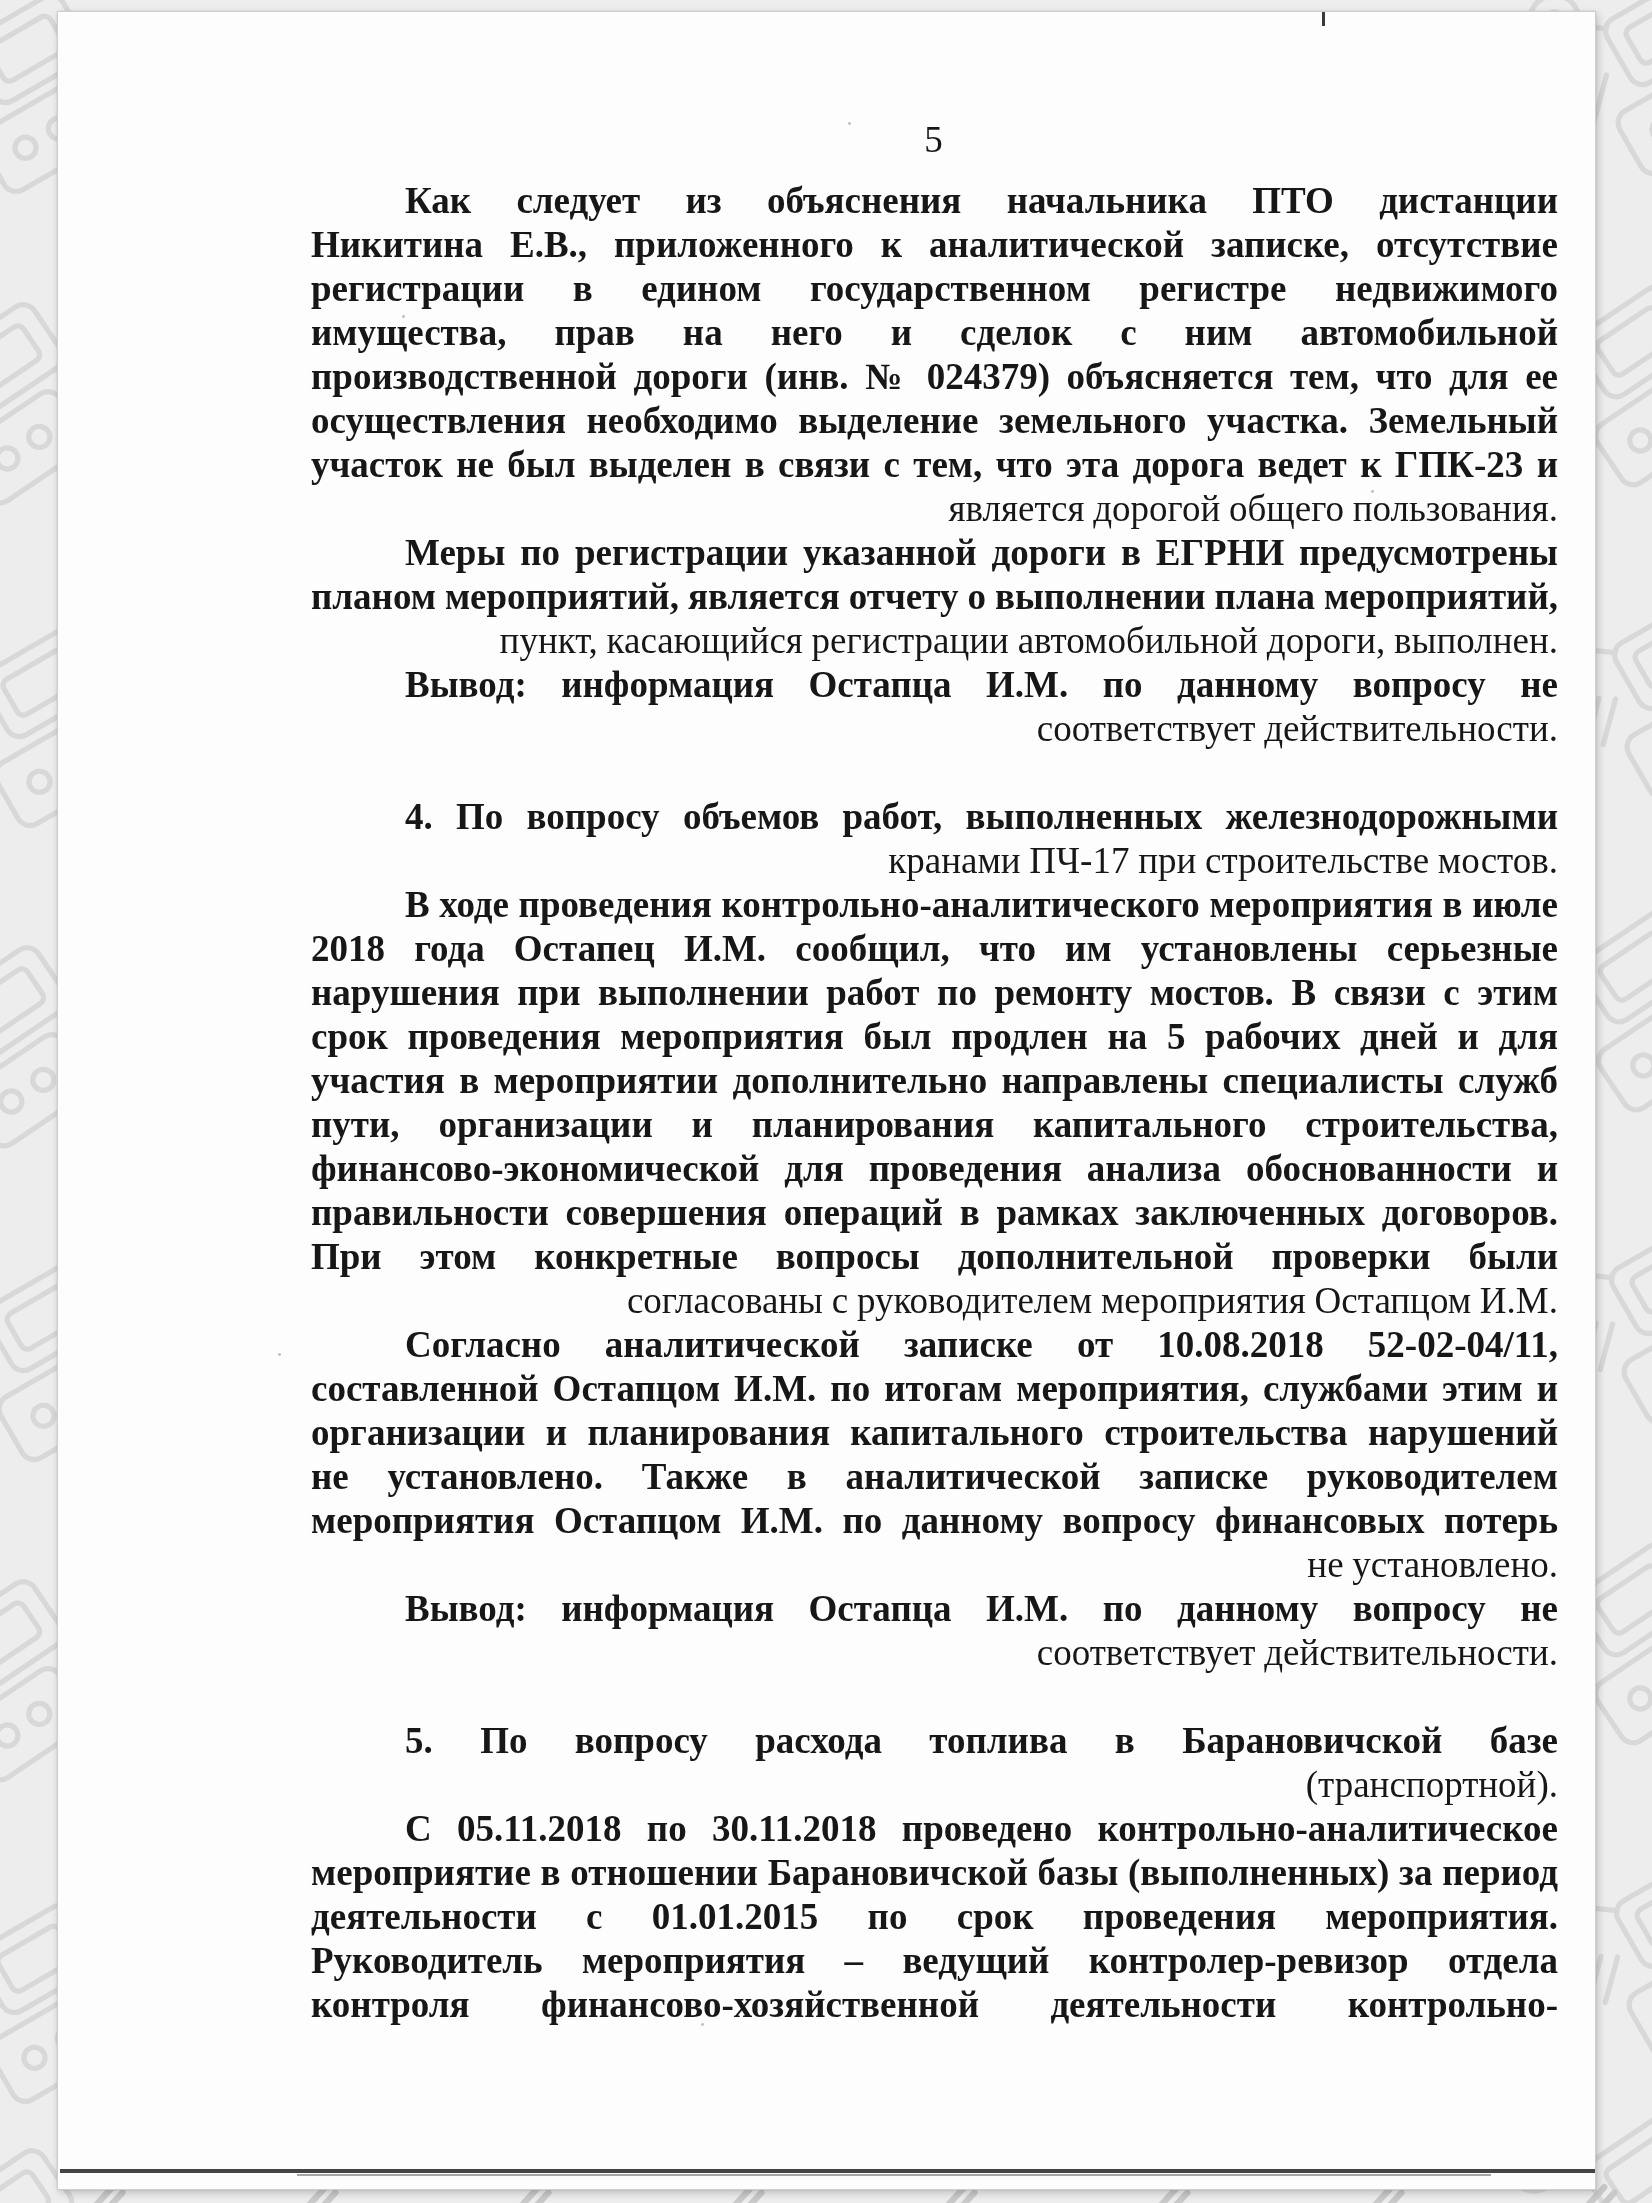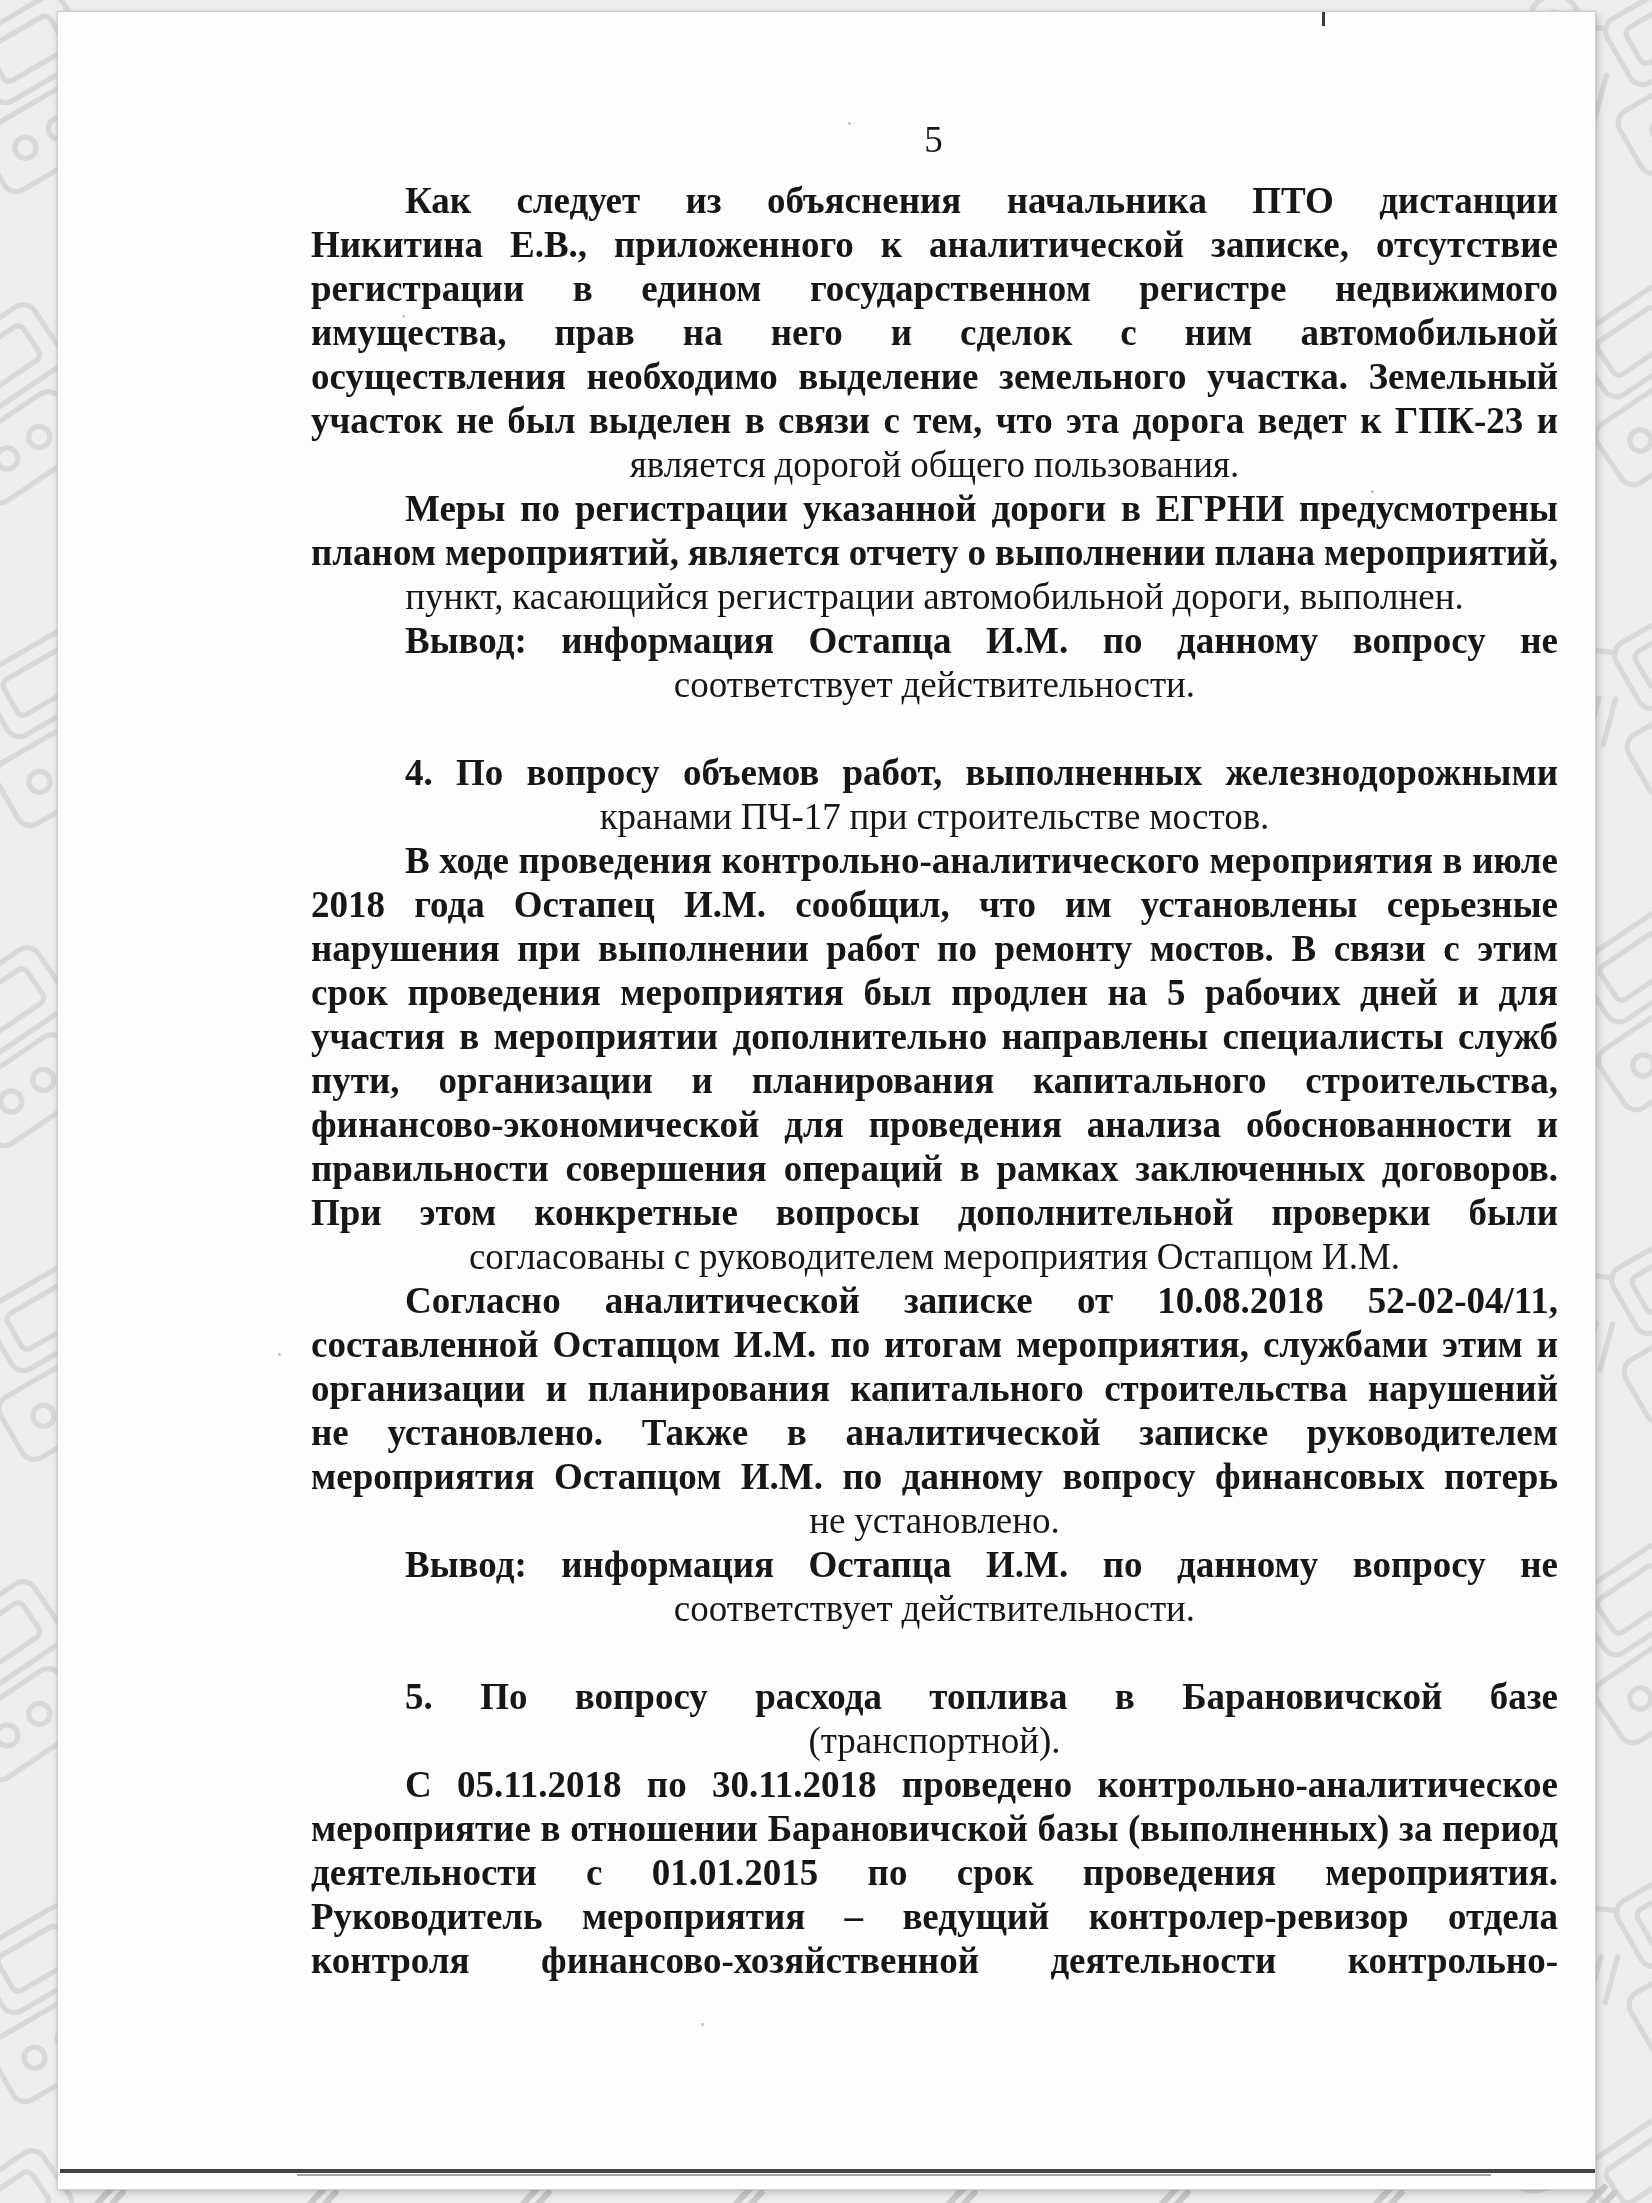--- a/index.html
+++ b/index.html
@@ -50,21 +50,21 @@
     height:44px;line-height:44px;
     font-size:37px;color:var(--ink);
     text-align:center;
     margin-bottom:17.4px;
   }
   .doc-body{width:1247px;color:var(--ink);}
   .line{
     height:44px;line-height:44px;
     font-size:37px;
     word-spacing:-0.5px;
-    text-align:center;
+    text-align:right;
     overflow:visible;
     white-space:normal;
   }
   .line.justify{
     text-align:justify;
     text-align-last:justify;
     font-weight:bold;
   }
   .line.indent{text-indent:94px;}
   .line.blank{height:44px;}
@@ -201,20 +201,21 @@
     </div>
 
   <div class="paper">
     <div class="pageno">5</div>
 
     <div class="doc-body" id="doc-body">
         <div class="line justify indent">Как следует из объяснения начальника ПТО дистанции</div>
         <div class="line justify">Никитина Е.В., приложенного к аналитической записке, отсутствие</div>
         <div class="line justify">регистрации в едином государственном регистре недвижимого</div>
         <div class="line justify">имущества, прав на него и сделок с ним автомобильной</div>
+        <div class="line justify">производственной дороги (инв. № 024379) объясняется тем, что для ее</div>
         <div class="line justify">осуществления необходимо выделение земельного участка. Земельный</div>
         <div class="line justify">участок не был выделен в связи с тем, что эта дорога ведет к ГПК-23 и</div>
         <div class="line">является дорогой общего пользования.</div>
         <div class="line justify indent">Меры по регистрации указанной дороги в ЕГРНИ предусмотрены</div>
         <div class="line justify">планом мероприятий, является отчету о выполнении плана мероприятий,</div>
         <div class="line">пункт, касающийся регистрации автомобильной дороги, выполнен.</div>
         <div class="line justify indent">Вывод: информация Остапца И.М. по данному вопросу не</div>
         <div class="line">соответствует действительности.</div>
         <div class="line blank"></div>
         <div class="line justify indent">4. По вопросу объемов работ, выполненных железнодорожными</div>

